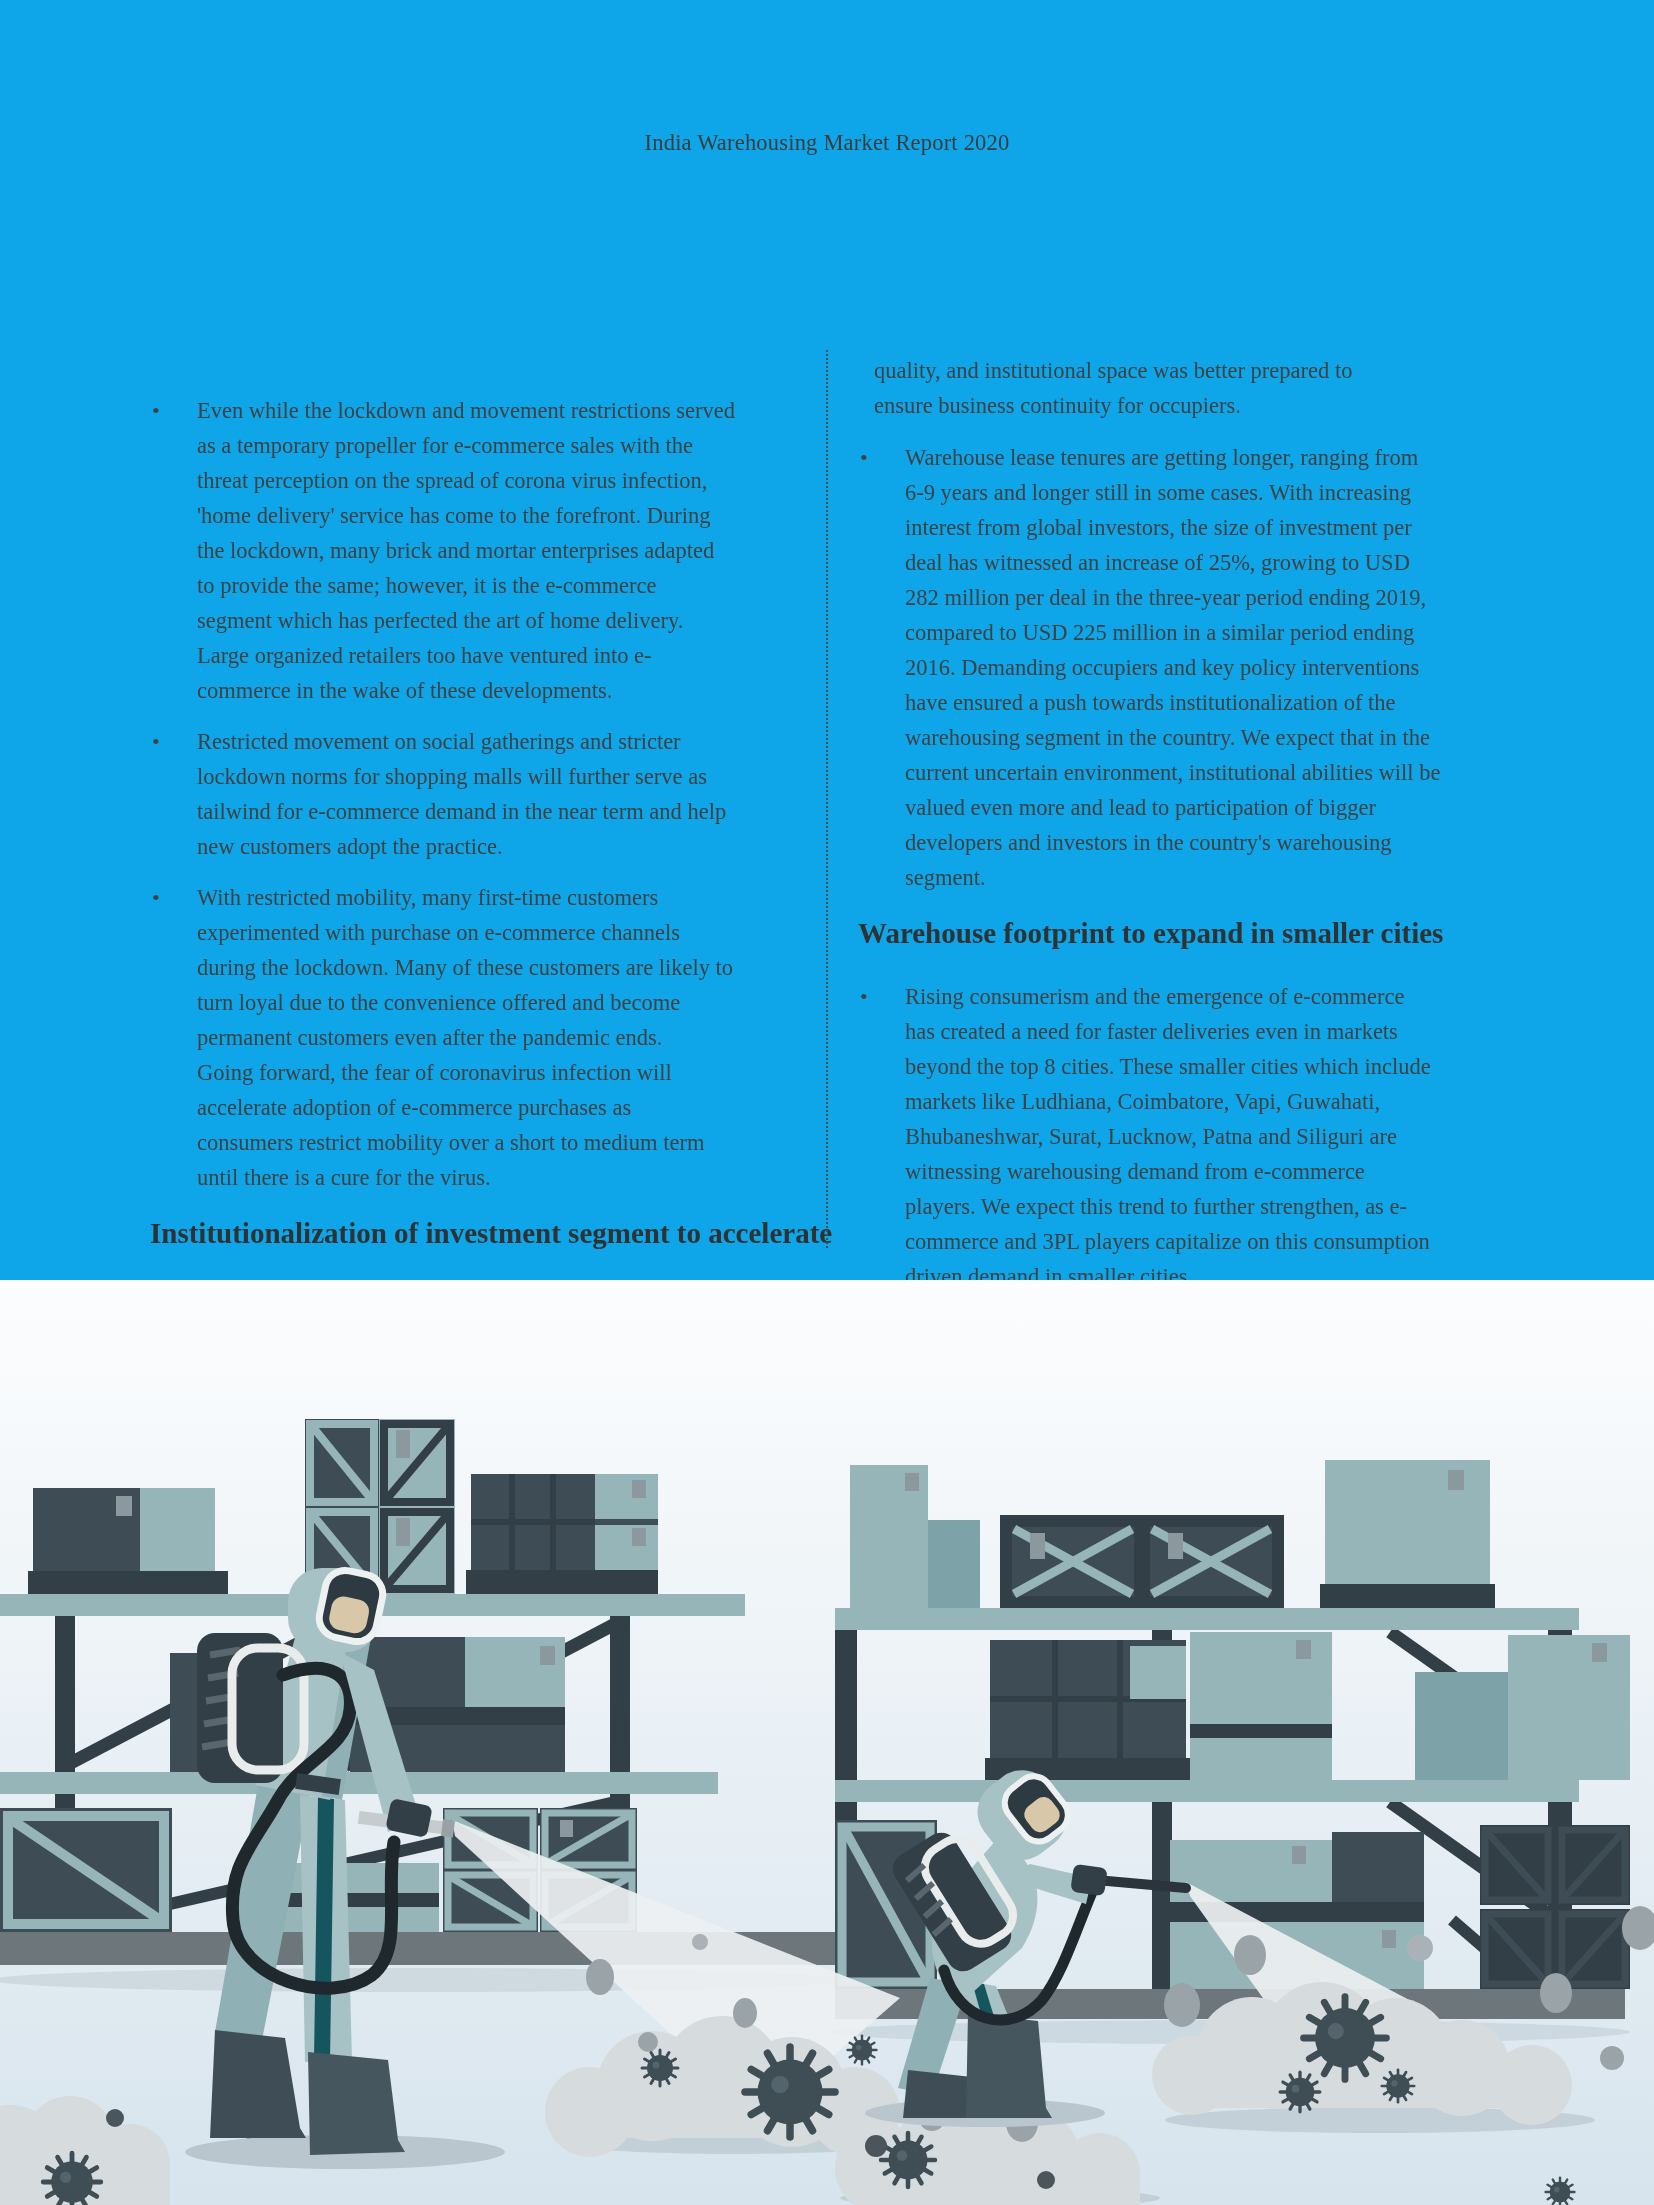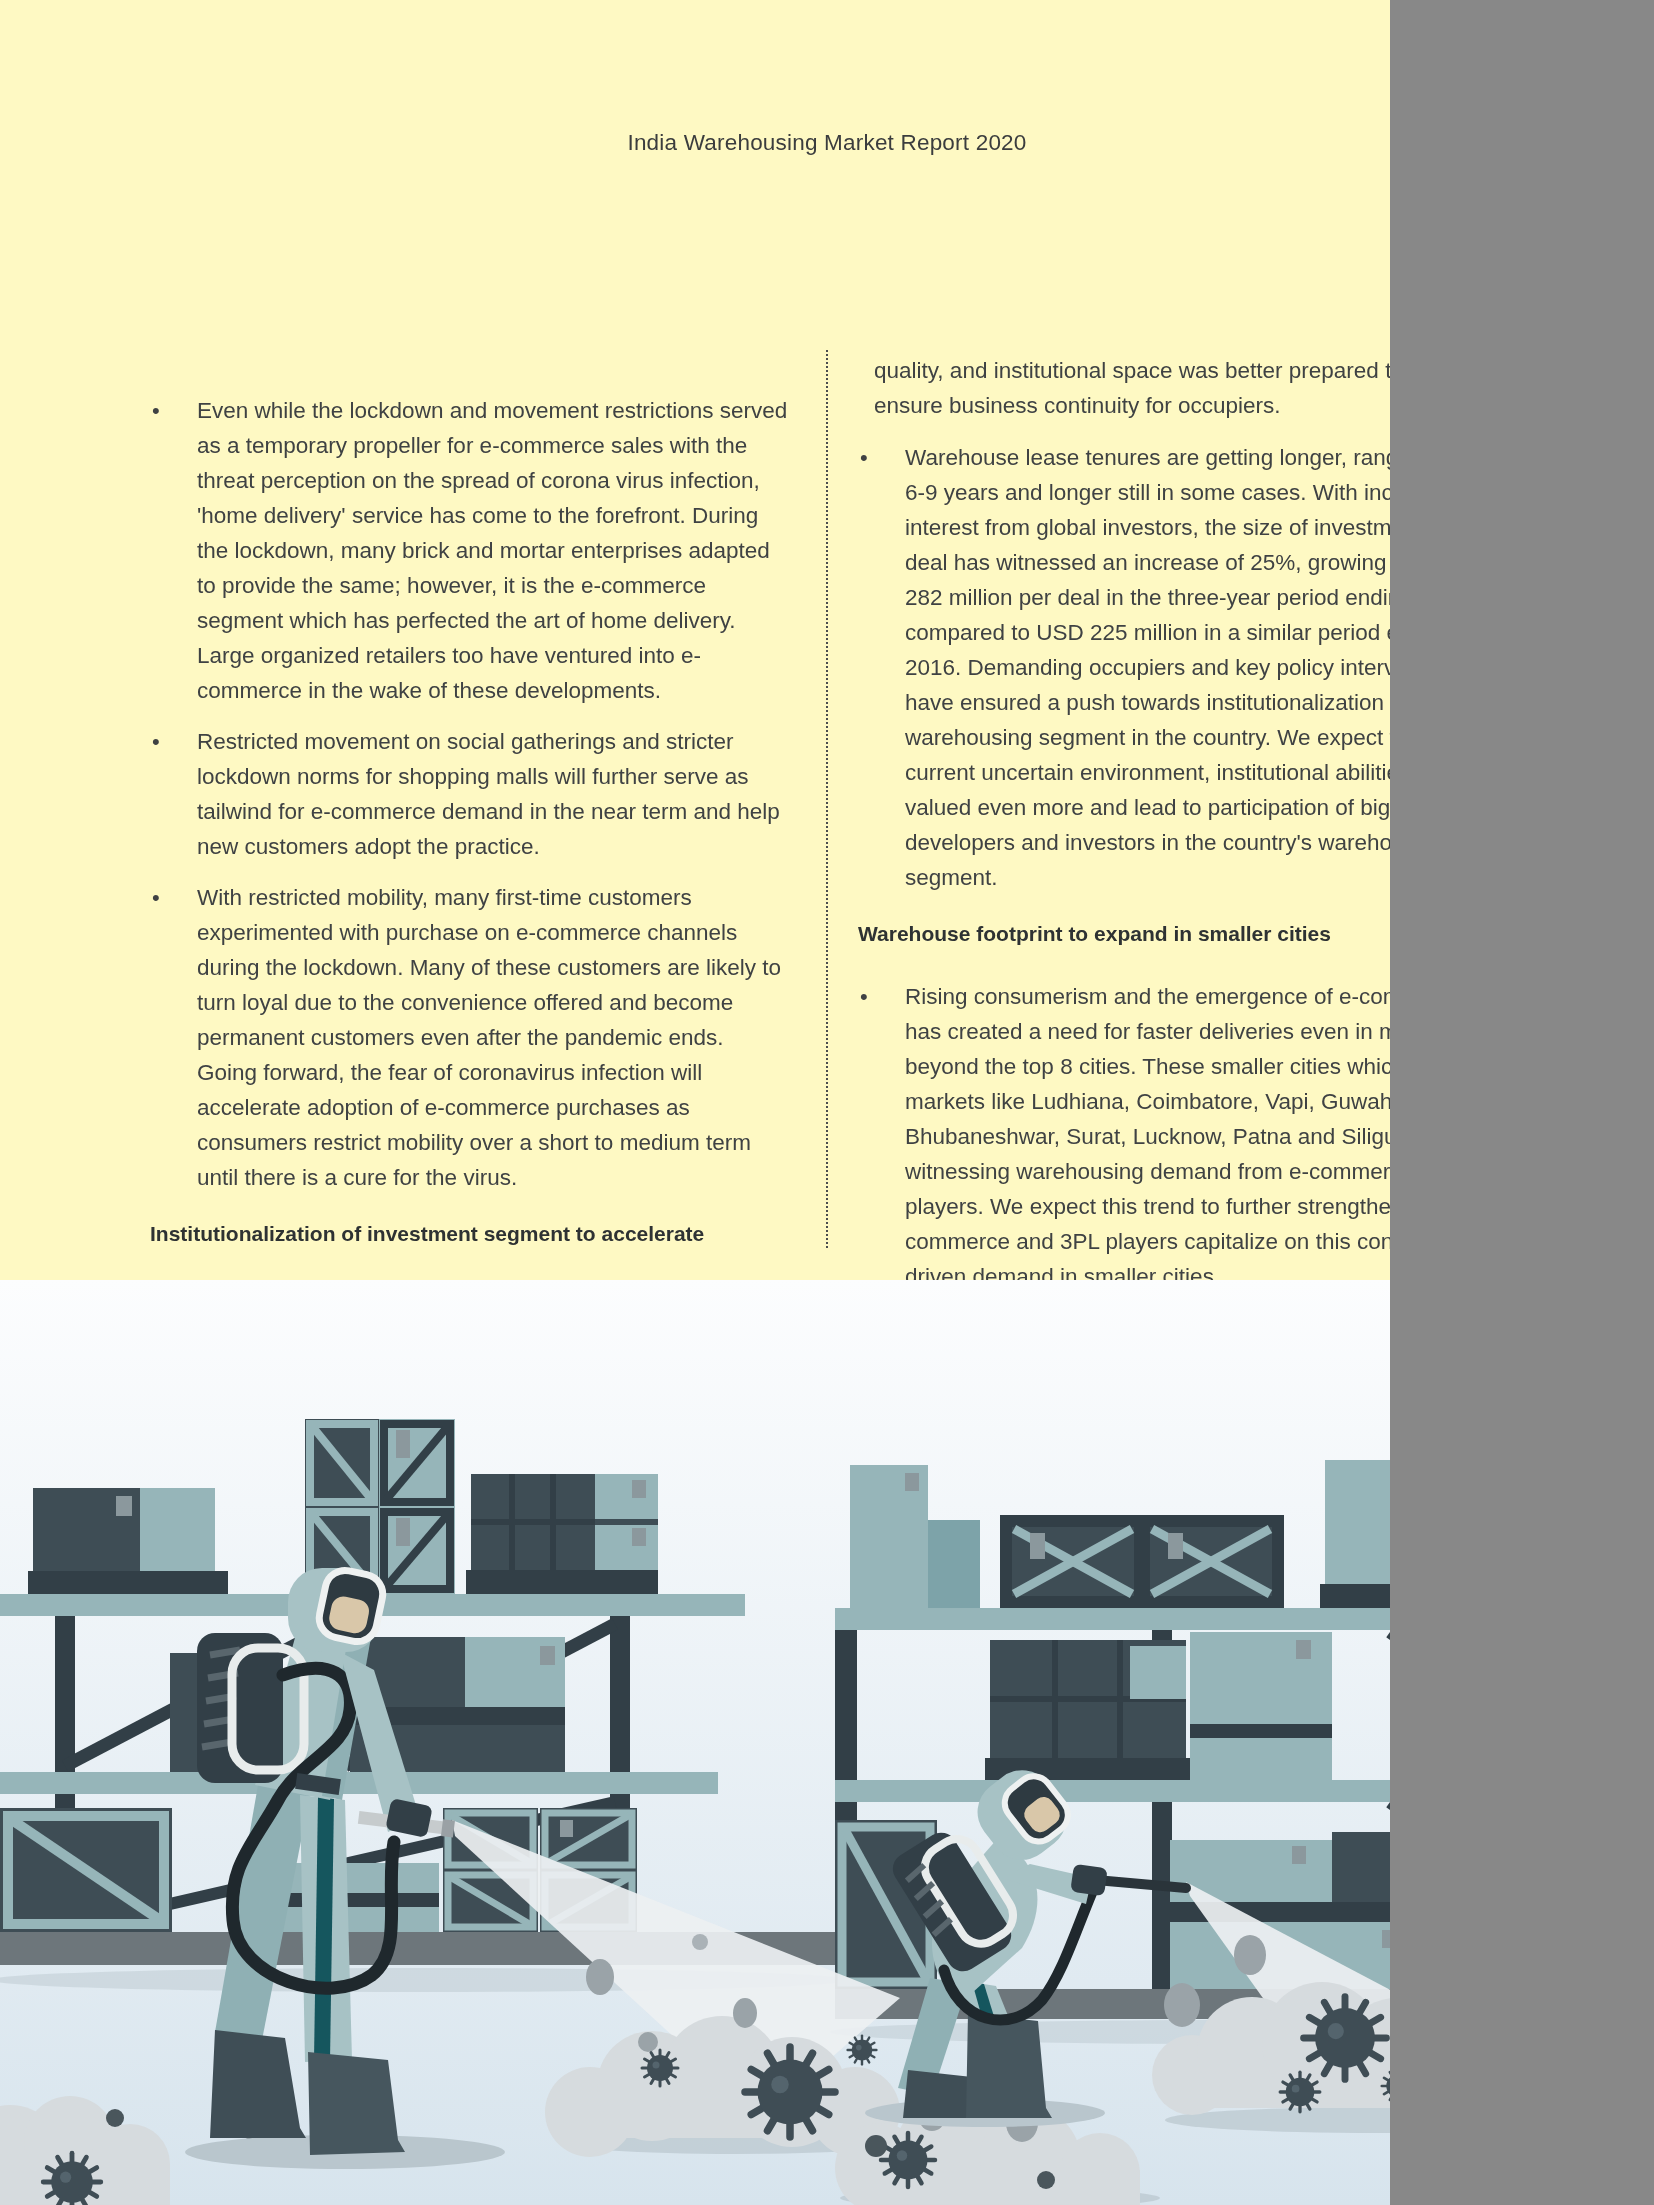--- a/index.html
+++ b/index.html
@@ -1,27 +1,27 @@
 <!DOCTYPE html>
 <html style="--teal_light: #96b5b9; --teal_mid: #7da3a9; --slate_dark: #3e4d55; --slate_deep: #323f47; --gray_floor: #6d767b; --suit: #a7c2c5; --suit_shade: #8fb0b4; --suit_stripe: #15565e; --mist: #d6dbde; --spray: #edf0f2; --virus: #3f4d55; --shadow: #b9c6cd; --bg_top: #fcfdfe; --bg_bottom: #d7e4ed;"><head>
 <meta charset="utf-8">
 <style>
   html,body{margin:0;padding:0;background:#888;}
-  .page{position:relative;width:1390px;height:2205px;background:#fef9c3;overflow:hidden;
-        font-family:Liberation Sans, sans-serif;}
+  .page{position:relative;width:1654px;height:2205px;background:#0ea5e9;overflow:hidden;
+        font-family:Liberation Serif, serif;}
   .doc-title{position:absolute;top:130px;left:0;width:1654px;text-align:center;
         font-size:22.5px;color:#3b3d3e;letter-spacing:.2px;}
   .col{position:absolute;top:353px;width:690px;font-size:22.5px;line-height:35px;color:#3f4243;}
   .col-left{left:150px;margin-top:40px;}
   .col-right{left:858px;}
   .bullet-list{list-style:none;margin:0;padding:0;}
   .bullet-list li{position:relative;padding-left:47px;margin:0 0 16px 0;white-space:pre-line;}
   .bullet-list li::before{content:"\2022";position:absolute;left:2px;top:0;font-size:22px;color:#3f4243;}
   .para{margin:0 0 17px 16px;white-space:pre-line;}
-  .sec-heading{font-weight:bold;font-size:21px;color:#2e3233;margin:21px 0 28px 0;white-space:pre-line;}
+  .sec-heading{font-weight:bold;font-size:29px;color:#2e3233;margin:21px 0 28px 0;white-space:pre-line;}
   .divider{position:absolute;left:826px;top:350px;height:898px;width:0;border-left:2px dotted #4a4d4e;}
   .illus{position:absolute;left:0;top:1280px;width:1654px;height:925px;}
   
   .tl{fill:var(--teal_light)}.tm{fill:var(--teal_mid)}.sd{fill:var(--slate_dark)}
   .sp{fill:var(--slate_deep)}.fl{fill:var(--gray_floor)}.suit{fill:var(--suit)}
   .suitsh{fill:var(--suit_shade)}.stripe{fill:var(--suit_stripe)}
   .mist{fill:var(--mist)}.spray{fill:var(--spray)}.shadow{fill:var(--shadow)}
   .lbl{fill:#8b989d}
   .fr-tl{stroke:var(--teal_light);fill:none}.fr-sd{stroke:var(--slate_dark);fill:none}
   .fr-sp{stroke:var(--slate_deep);fill:none}

